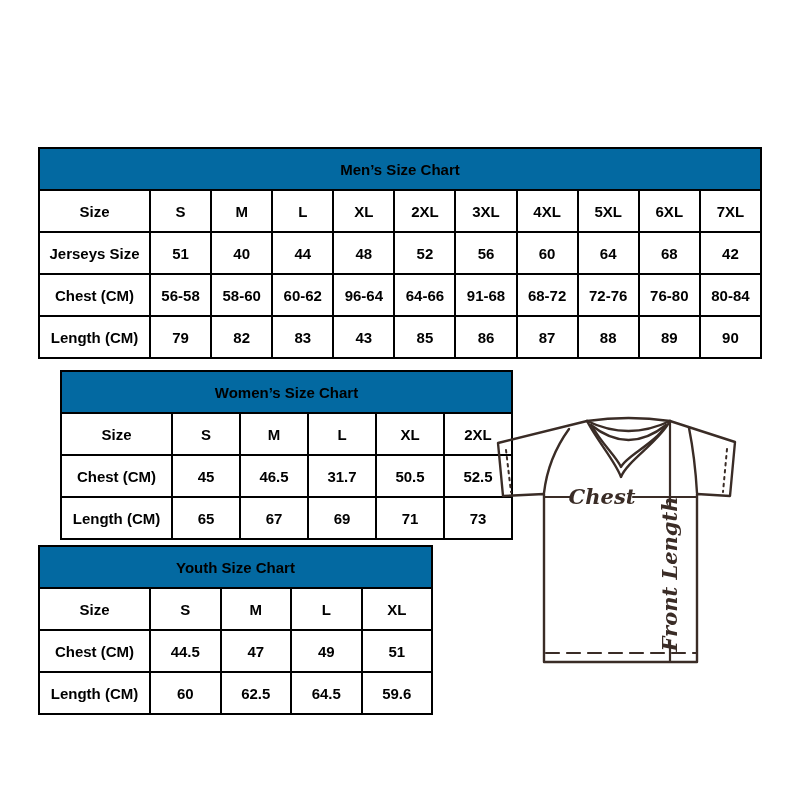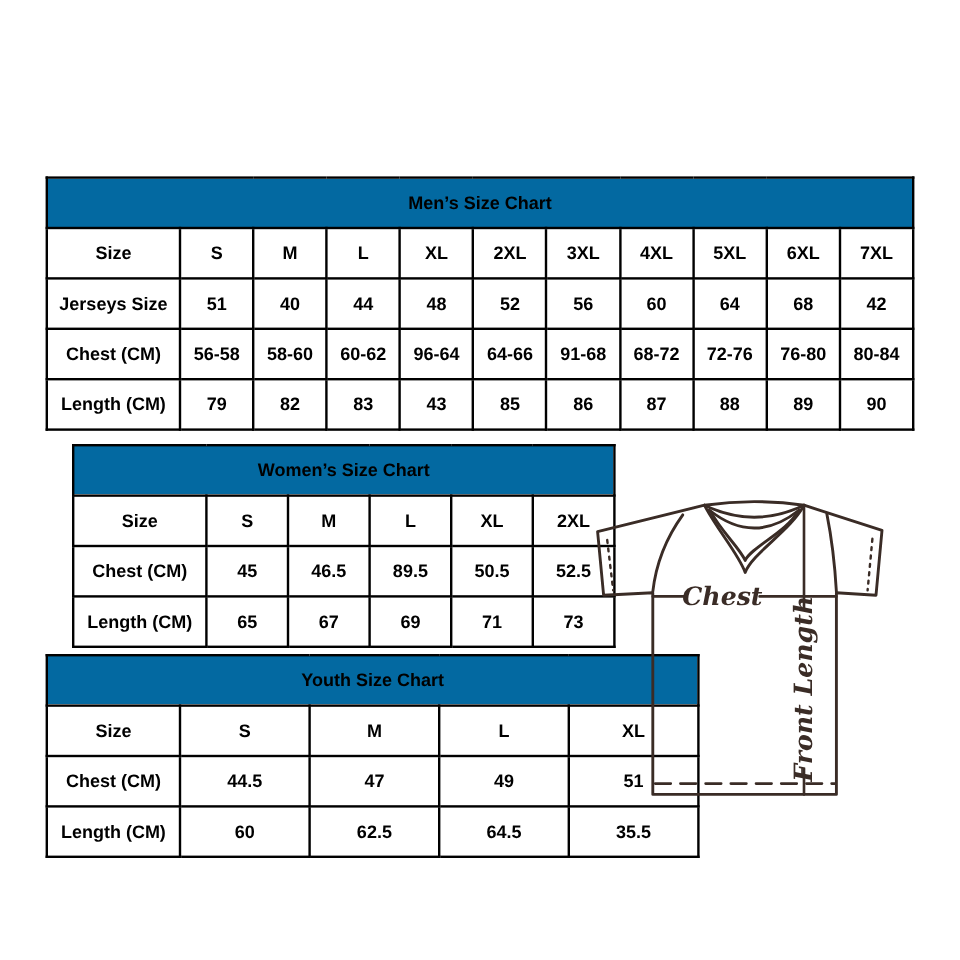--- a/index.html
+++ b/index.html
@@ -40,21 +40,21 @@
     height: 40px;
     overflow: hidden;
     white-space: nowrap;
   }
   table.size-table th.table-title-cell {
     background: #0369a1;
     font-size: 15px;
   }
   table.men-table   { left: 38px; top: 147px; width: 724px; }
   table.women-table { left: 38px; top: 370px; width: 453px; margin-left: 22px; }
-  table.youth-table { left: 38px; top: 545px; width: 545px; }
+  table.youth-table { left: 38px; top: 545px; width: 395px; }
   .jersey-diagram {
     position: absolute;
     left: 488px;
     top: 400px;
     width: 265px;
     height: 275px;
   }
   .jersey-diagram svg { display: block; }
 </style>
 </head>
@@ -158,21 +158,21 @@
           <td>S</td>
           <td>M</td>
           <td>L</td>
           <td>XL</td>
           <td>2XL</td>
         </tr>
         <tr>
           <td>Chest (CM)</td>
           <td>45</td>
           <td>46.5</td>
-          <td>89.5</td>
+          <td>31.7</td>
           <td>50.5</td>
           <td>52.5</td>
         </tr>
         <tr>
           <td>Length (CM)</td>
           <td>65</td>
           <td>67</td>
           <td>69</td>
           <td>71</td>
           <td>73</td>
@@ -206,21 +206,21 @@
           <td>44.5</td>
           <td>47</td>
           <td>49</td>
           <td>51</td>
         </tr>
         <tr>
           <td>Length (CM)</td>
           <td>60</td>
           <td>62.5</td>
           <td>64.5</td>
-          <td>35.5</td>
+          <td>59.6</td>
         </tr>
       </tbody>
   </table>
 
   <div class="jersey-diagram">
     <svg width="265" height="275" viewBox="0 0 265 275">
       <g fill="none" stroke="#3a2c26" stroke-width="2.4" stroke-linejoin="round" stroke-linecap="round">
 
         <path d="M99 21 L10 43 L15 96 L56 94 L56 262 L209 262 L209 94 L242 96 L247 42 L182 21"></path>
 

